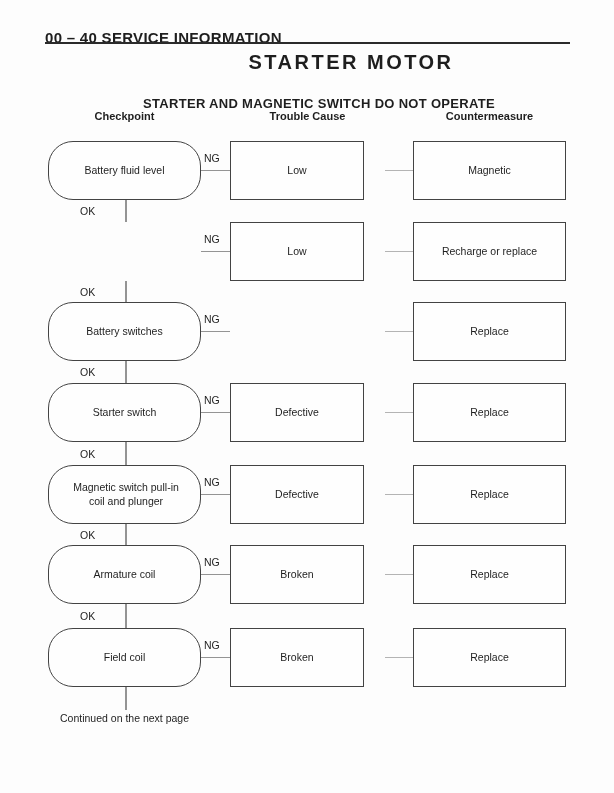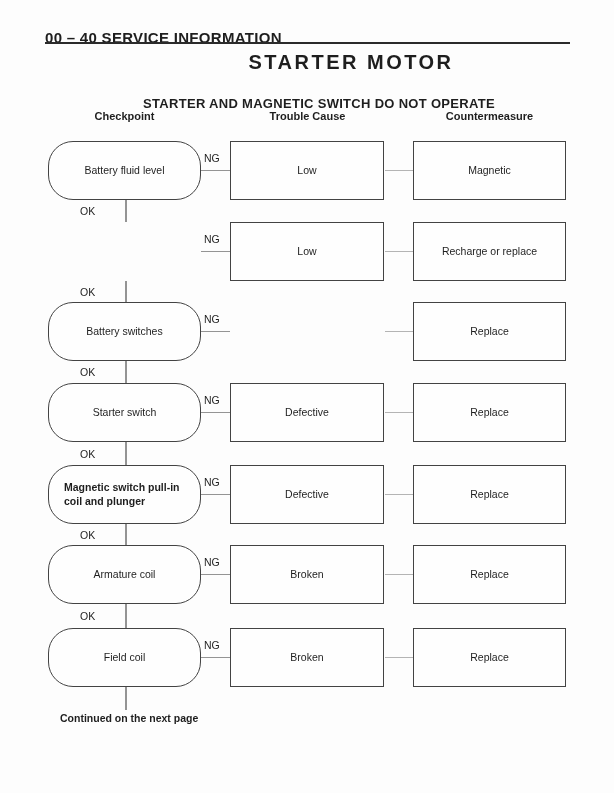--- a/index.html
+++ b/index.html
@@ -50,23 +50,23 @@
   .flow-row { position: absolute; left: 0; width: 614px; height: 59px; }
   .box {
     position: absolute; top: 0; height: 59px; box-sizing: border-box;
     border: 1.5px solid var(--box-border, #434343);
     background: #fefefe;
     display: flex; align-items: center; justify-content: center;
     text-align: center; font-size: 10.5px; line-height: 1.3;
     padding: 2px 6px;
   }
   .box.checkpoint { left: 48px;  width: 153px; border-radius: 25px; }
-  .box.trouble    { left: 230px; width: 154px; }
+  .box.trouble    { left: 230px; width: 134px; }
   .box.counter    { left: 413px; width: 153px; }
-  .box.align-left { justify-content: flex-start; text-align: left; padding-left: 15px; padding-right: 12px; font-weight: bold; }
+  .box.align-left { justify-content: flex-start; text-align: center; padding-left: 15px; padding-right: 12px; }
 
   .ng {
     position: absolute; left: 204px; top: 11px; width: 26px;
     font-size: 10.5px;
   }
   .hline { position: absolute; top: 28.5px; height: 1.5px; }
   .ng-line { left: 201px; width: 29px; background: var(--connector-mid, #949494); }
   .cm-line { left: 385px; width: 28px; background: var(--connector-light, #b4b4b4); }
 
   
@@ -81,21 +81,21 @@
     font-size: 10.5px;
   }
 
   
   .cont-line {
     position: absolute; left: 125px; top: 687px; height: 23px; width: 1.5px;
     background: var(--connector-mid, #949494);
   }
   .cont-note {
     position: absolute; left: 60px; top: 712px;
-    font-size: 10.5px; white-space: nowrap; font-weight: bold;
+    font-size: 10.5px; white-space: nowrap;
   }
 </style>
 </head>
 <body>
 
 <div class="page">
 
   <div class="running-header">00 – 40 SERVICE INFORMATION</div>
   <div class="header-rule"></div>
 

